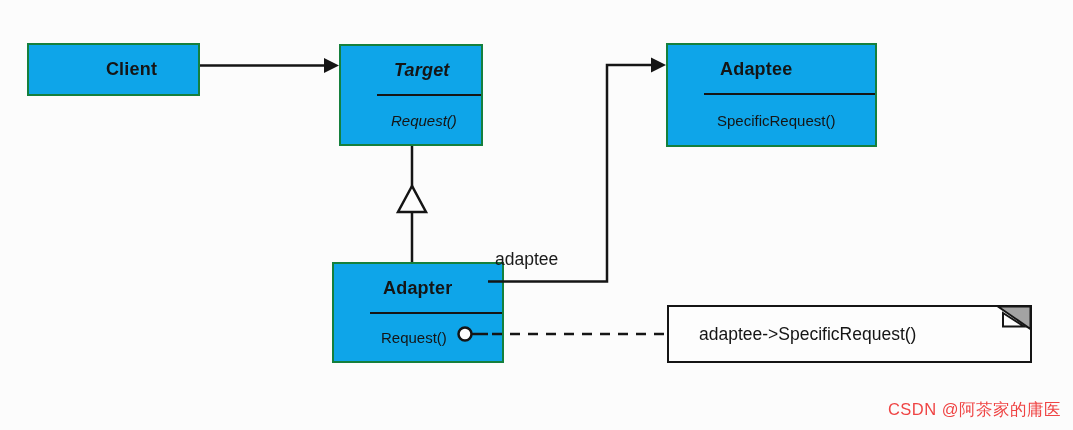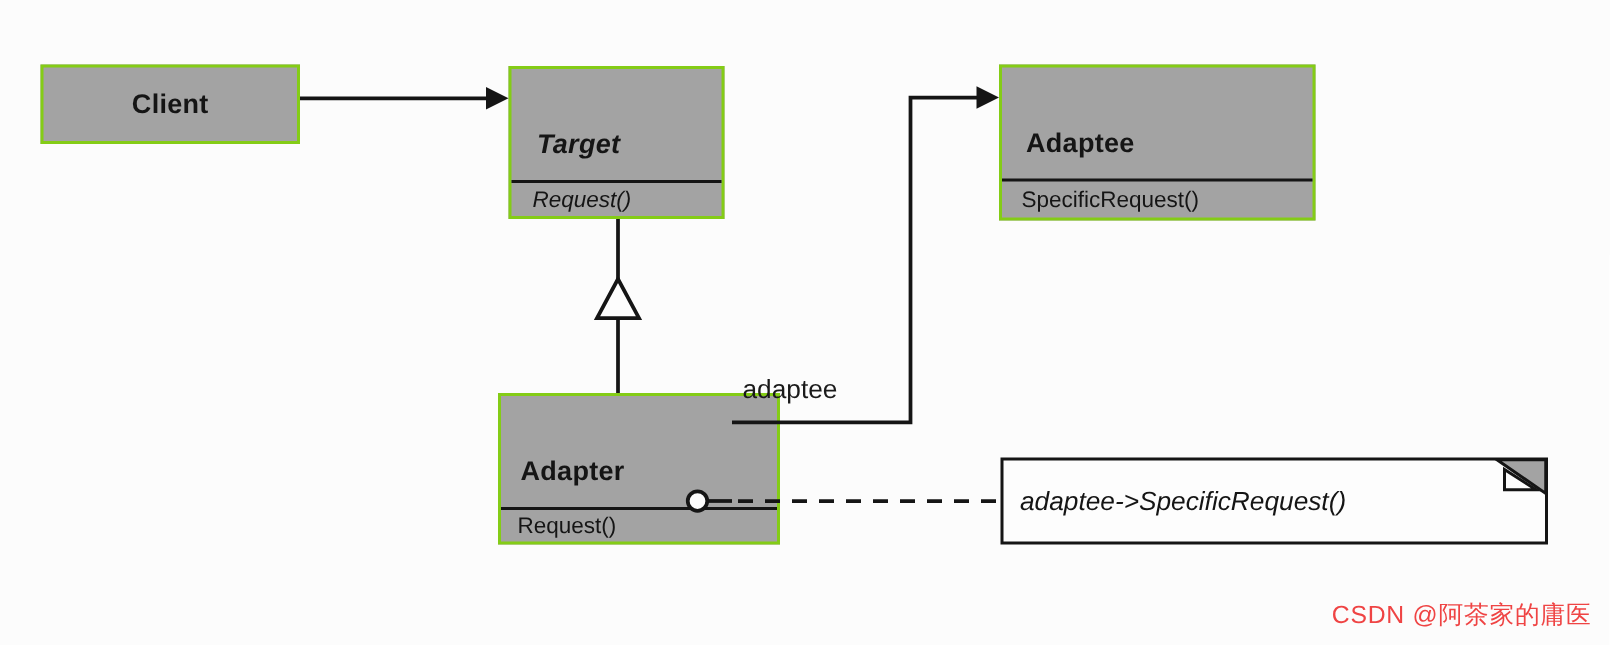--- a/index.html
+++ b/index.html
@@ -6,35 +6,36 @@
   .stage{
     position:relative;
     width:1073px;height:430px;
     background:#fcfcfc;
     font-family:"Liberation Sans", sans-serif;
     overflow:hidden;
   }
   .uml-class{
     position:absolute;
     box-sizing:border-box;
-    border:2px solid #84cc16;
-    background:#a3a3a3;
+    border:2px solid #15803d;
+    background:#0ea5e9;
     display:flex;
     flex-direction:column;
     color:#151515;
+    padding-left:36px;
   }
   .uml-title{
     flex:0 0 auto;
     display:flex;
     align-items:center;
     font-weight:bold;
     font-size:18px;
     letter-spacing:0.2px;
   }
-  .uml-title.divided{border-bottom:2px solid #151515;margin-top:26px;}
+  .uml-title.divided{border-bottom:2px solid #151515;}
   .uml-method{
     flex:1 1 auto;
     display:flex;
     align-items:center;
     font-size:15px;
   }
   .abstract{font-style:italic;}
   .centered{justify-content:center;}
   .assoc-label{
     position:absolute;
@@ -47,21 +48,21 @@
     left:667px;top:305px;
     width:365px;height:58px;
     box-sizing:border-box;
     border:2px solid #151515;
     background:#fdfdfd;
     display:flex;
     align-items:center;
     font-size:17.5px;
     color:#151515;
   }
-  .note-box .note-text{padding-left:11px;font-style:italic;}
+  .note-box .note-text{padding-left:30px;}
   .connectors{
     position:absolute;
     left:0;top:0;
     width:1073px;height:430px;
     pointer-events:none;
   }
   .watermark{
     position:absolute;
     right:12px;top:399px;
     font-size:16.5px;
@@ -81,21 +82,21 @@
   <div class="uml-class" style="left:339px;top:44px;width:144px;height:102px;">
     <div class="uml-title divided abstract" style="height:48px;padding-left:17px;">Target</div>
     <div class="uml-method abstract" style="padding-left:14px;">Request()</div>
   </div>
 
   <div class="uml-class" style="left:666px;top:43px;width:211px;height:104px;">
     <div class="uml-title divided" style="height:48px;padding-left:16px;">Adaptee</div>
     <div class="uml-method" style="padding-left:13px;text-align:center;">SpecificRequest()</div>
   </div>
 
-  <div class="uml-class" style="left:332px;top:262px;width:188px;height:101px;">
+  <div class="uml-class" style="left:332px;top:262px;width:172px;height:101px;">
     <div class="uml-title divided" style="height:48px;padding-left:13px;">Adapter</div>
     <div class="uml-method" style="padding-left:11px;">Request()</div>
   </div>
 
   <div class="assoc-label">adaptee</div>
 
   <div class="note-box">
     <span class="note-text">adaptee-&gt;SpecificRequest()</span>
   </div>
 

